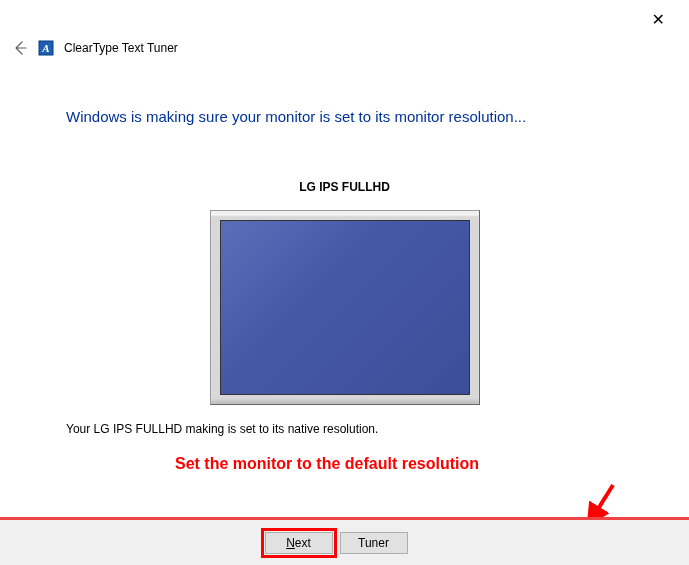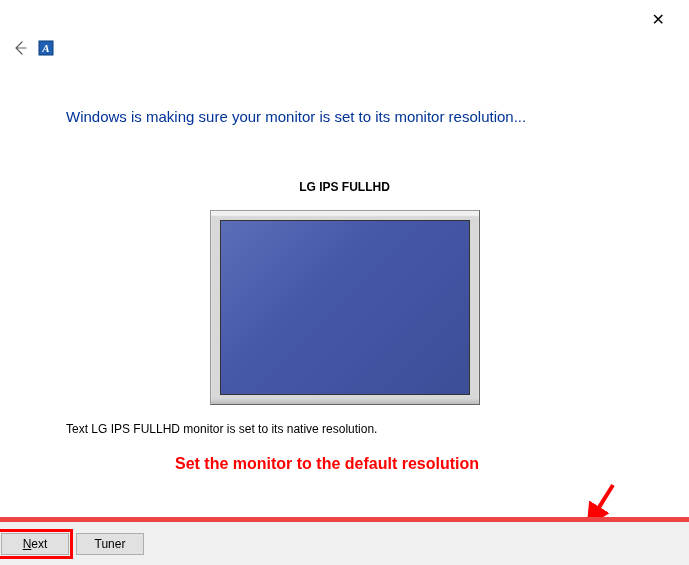--- a/index.html
+++ b/index.html
@@ -106,25 +106,25 @@
       font-size: 16px;
       color: #ff0000;
       font-weight: 700;
     }
     .footer {
       position: absolute;
       bottom: 0;
       left: 0;
       right: 0;
       height: 48px;
-      border-top: 5px solid #ef4444;
+      border-top: 3px solid #ef4444;
       background: #f0f0f0;
       display: flex;
       align-items: center;
-      justify-content: flex-start;
+      justify-content: center;
       padding-right: 18px;
       gap: 6px;
     }
     .btn {
       min-width: 68px;
       height: 22px;
       font-size: 12px;
       background: #e1e1e1;
       border: 1px solid #adadad;
       cursor: pointer;
@@ -161,32 +161,33 @@
     <svg width="16" height="16" viewBox="0 0 16 16">
       <path d="M10 2 L4 8 L10 14 M4 8 L14 8" stroke="#606060" stroke-width="1.2" fill="none" stroke-linecap="round" stroke-linejoin="round"></path>
     </svg>
   </div>
   <span class="app-icon">
     <svg width="16" height="16" viewBox="0 0 16 16">
       <rect x="1" y="1" width="14" height="14" fill="#1e5fb3" stroke="#0a3d7a" stroke-width="1"></rect>
       <text x="8" y="12" font-family="Georgia,serif" font-size="11" font-style="italic" fill="#fff" text-anchor="middle" font-weight="bold">A</text>
     </svg>
   </span>
+  <span class="app-title">ClearType Text Tuner</span>
 </div>
 
 <div class="main-heading">Windows is making sure your monitor is set to its monitor resolution...</div>
 
 <div class="monitor-area">
   <div class="monitor-label">LG IPS FULLHD</div>
   <div class="monitor-frame">
     <div class="monitor-screen"></div>
   </div>
 </div>
 
-<div class="status-text">Text LG IPS FULLHD monitor is set to its native resolution.</div>
+<div class="status-text">Your LG IPS FULLHD making is set to its native resolution.</div>
 
 <div class="annotation">Set the monitor to the default resolution</div>
 
 <svg class="arrow-annotation" width="40" height="44" viewBox="0 0 40 44">
   <defs>
     <marker id="arrhead" markerWidth="6" markerHeight="6" refX="3" refY="3" orient="auto">
       <polygon points="0,0 6,3 0,6" fill="#ff0000"></polygon>
     </marker>
   </defs>
   <line x1="32" y1="4" x2="12" y2="36" stroke="#ff0000" stroke-width="4" marker-end="url(#arrhead)"></line>

